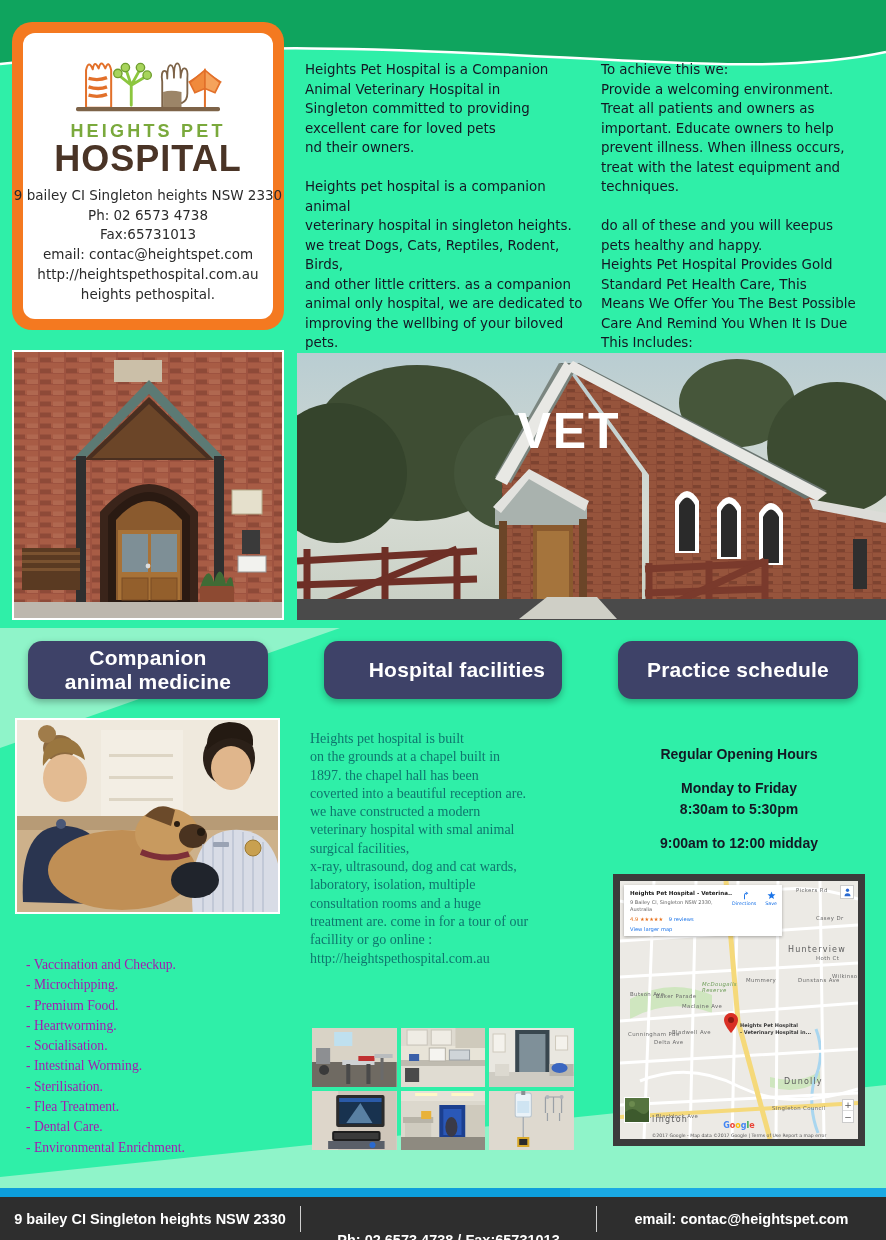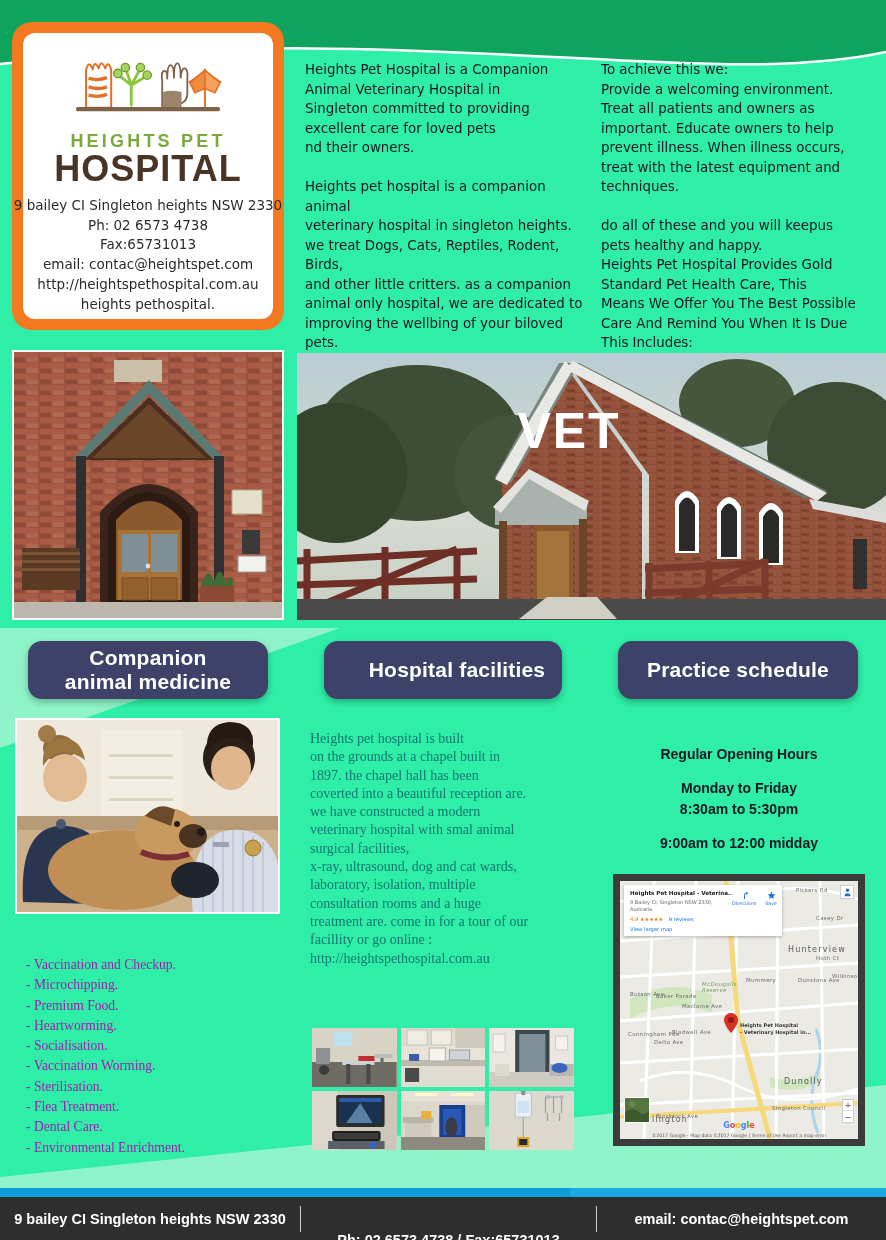--- a/index.html
+++ b/index.html
@@ -46,21 +46,21 @@
   .logo-inner {
     width: 100%; height: 100%;
     background: #ffffff;
     border-radius: 12px;
     display: flex; flex-direction: column; align-items: center;
     padding-top: 12px;
   }
   .logo-mark { width: 170px; height: 72px; }
   .logo-title-1 {
     color: #7aa93c; font-size: 18px; font-weight: bold;
-    letter-spacing: 3.2px; margin-top: 14px;
+    letter-spacing: 3.2px; margin-top: 4px;
   }
   .logo-title-2 {
     color: #4a3426; font-size: 36px; font-weight: bold;
     letter-spacing: 1px; line-height: 1.05; margin-top: -2px;
   }
   .card-contact {
     margin-top: 8px; text-align: center;
     color: #2b2b2b; font-size: 13.5px; line-height: 1.47;
     font-family: "DejaVu Sans", sans-serif;
   }
@@ -465,21 +465,21 @@
       <ellipse cx="178" cy="160" rx="24" ry="18" fill="#20242c"></ellipse>
     </svg>
   </div>
 
   <ul id="services-list">
     <li>- Vaccination and Checkup.</li>
     <li>- Microchipping.</li>
     <li>- Premium Food.</li>
     <li>- Heartworming.</li>
     <li>- Socialisation.</li>
-    <li>- Vaccination Worming.</li>
+    <li>- Intestinal Worming.</li>
     <li>- Sterilisation.</li>
     <li>- Flea Treatment.</li>
     <li>- Dental Care.</li>
     <li>- Environmental Enrichment.</li>
   </ul>
 
   <div id="facilities-col">Heights pet hospital is built
 on the grounds at a chapel built in
 1897. the chapel hall has been
 coverted into a beautiful reception are.

